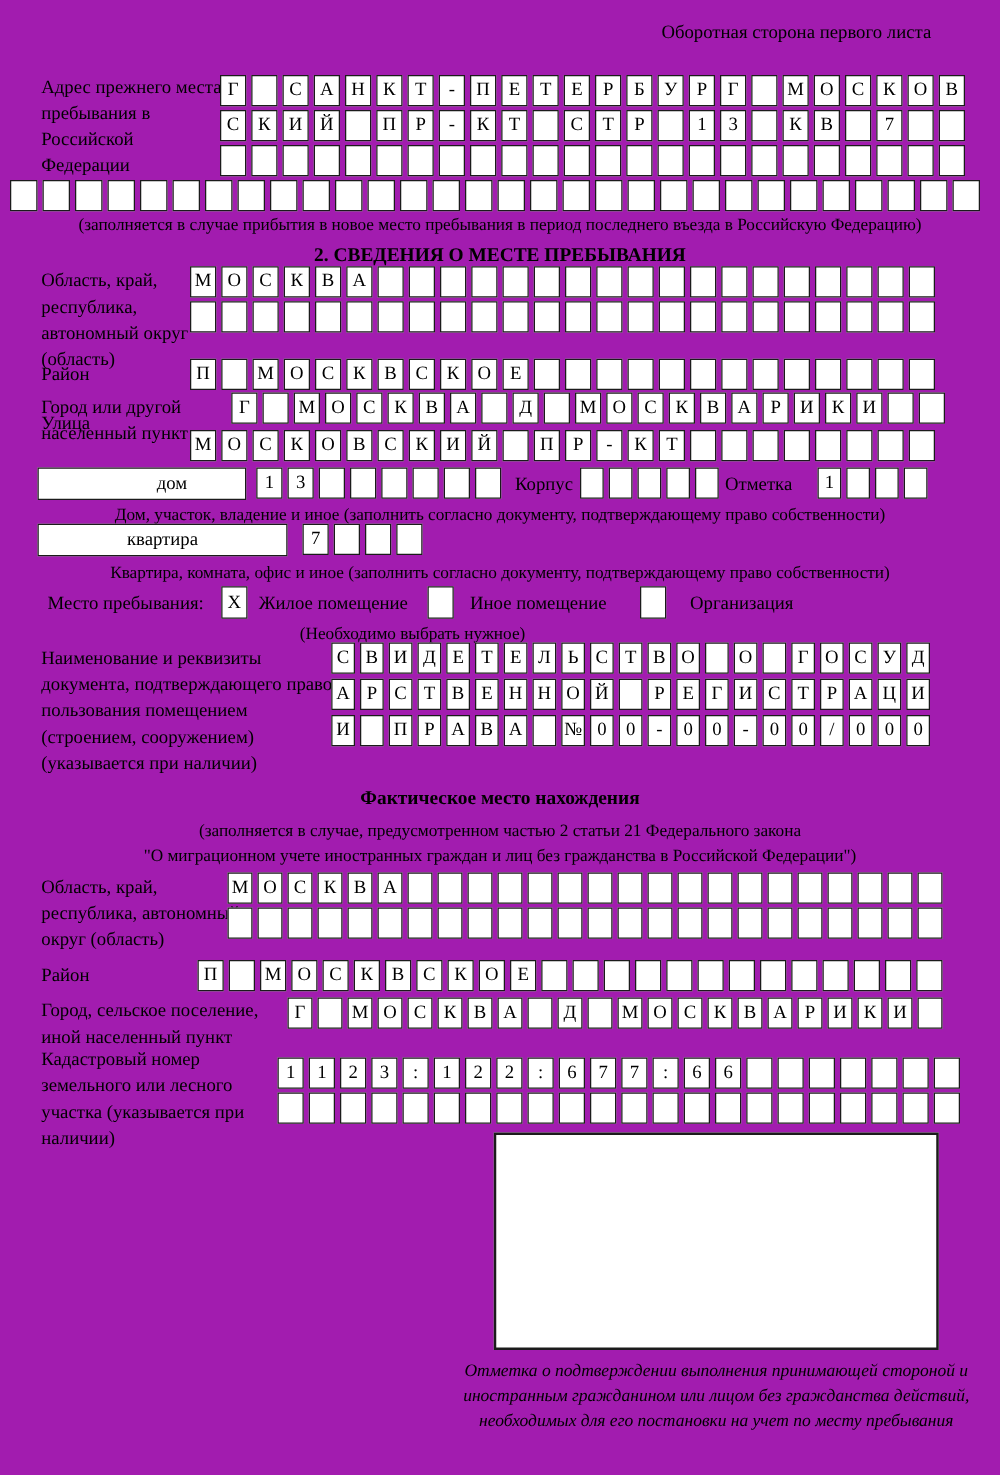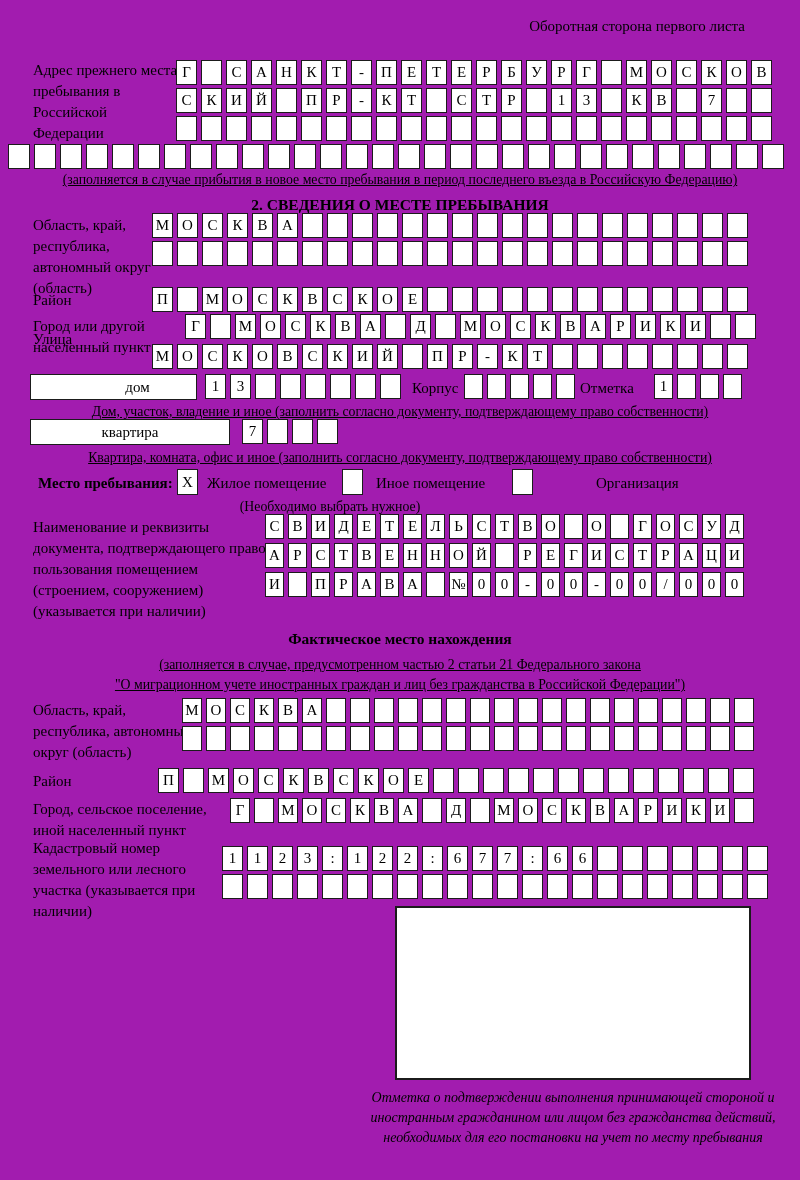--- a/index.html
+++ b/index.html
@@ -9,21 +9,21 @@
   .cellrow{display:flex;gap:4px;}
   .cell{display:flex;align-items:center;justify-content:center;flex:0 0 auto;
         width:21px;height:25px;border:1.6px solid #1b1b1b;box-sizing:border-box;
         font-size:15px;line-height:1;background:#fff;}
   .cw19 .cell{width:19px;}
   .cw20 .cell{width:20px;}
   .cw22 .cell{width:22px;}
   .rows{display:flex;flex-direction:column;gap:3px;}
   .rows-g4{display:flex;flex-direction:column;gap:4px;}
   .label{font-size:15px;line-height:21px;}
-  .caption{font-size:13.8px;text-align:center;width:800px;left:0;text-decoration:underline;}
+  .caption{font-size:13.8px;text-align:center;width:800px;left:0;}
   .title{font-size:15.5px;font-weight:bold;text-align:center;width:800px;left:0;}
   .widebox{border:1.6px solid #1b1b1b;height:26px;display:flex;align-items:center;
            justify-content:center;font-size:15px;box-sizing:border-box;background:#fff;}
   .checkbox{width:21px;height:26px;border:1.6px solid #1b1b1b;display:flex;align-items:center;
             justify-content:center;font-size:15px;box-sizing:border-box;background:#fff;}
   .inline-label{font-size:15px;line-height:20px;}
   .stamp-box{border:2px solid #1b1b1b;box-sizing:border-box;background:#fff;}
   .stamp-caption{font-size:14px;line-height:20px;text-align:center;font-style:italic;}
   .header-note{font-size:15px;}
 </style>
@@ -320,27 +320,27 @@
 
   <div class="abs widebox" style="left:30px;top:419px;width:200px;text-align:right;">квартира</div>
   <div class="abs cellrow" style="left:242px;top:419px;">
       <span class="cell">7</span>
       <span class="cell"></span>
       <span class="cell"></span>
       <span class="cell"></span>
     </div>
   <div class="abs caption" style="top:450px;">Квартира, комната, офис и иное (заполнить согласно документу, подтверждающему право собственности)</div>
 
-  <div class="abs inline-label" style="left:38px;top:473px;font-weight:bold;">Место пребывания:</div>
+  <div class="abs inline-label" style="left:38px;top:473px;">Место пребывания:</div>
   <div class="abs checkbox" style="left:177px;top:469px;">X</div>
   <div class="abs inline-label" style="left:207px;top:473px;">Жилое помещение</div>
   <div class="abs checkbox" style="left:342px;top:469px;"></div>
   <div class="abs inline-label" style="left:376px;top:473px;">Иное помещение</div>
   <div class="abs checkbox" style="left:512px;top:469px;"></div>
-  <div class="abs inline-label" style="left:552px;top:473px;margin-left:44px;">Организация</div>
+  <div class="abs inline-label" style="left:552px;top:473px;">Организация</div>
   <div class="abs" style="left:160px;top:499px;width:340px;text-align:center;font-size:13.8px;">(Необходимо выбрать нужное)</div>
 
   <div class="abs label" style="left:33px;top:517px;width:235px;">Наименование и реквизиты документа, подтверждающего право пользования помещением (строением, сооружением) (указывается при наличии)</div>
   <div class="abs rows-g4" style="left:265px;top:514px;">
     <div class="cellrow cw19">
         <span class="cell">С</span>
         <span class="cell">В</span>
         <span class="cell">И</span>
         <span class="cell">Д</span>
         <span class="cell">Е</span>

